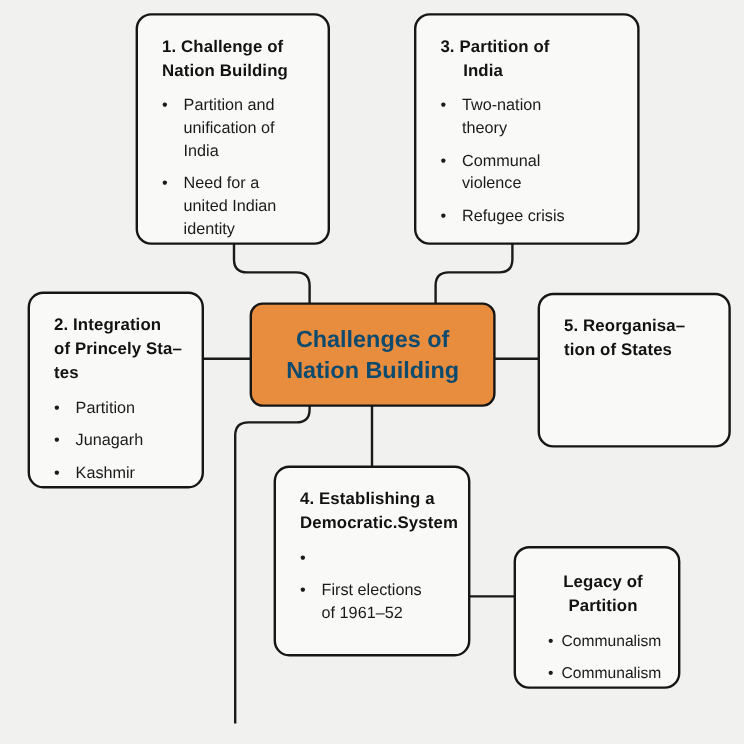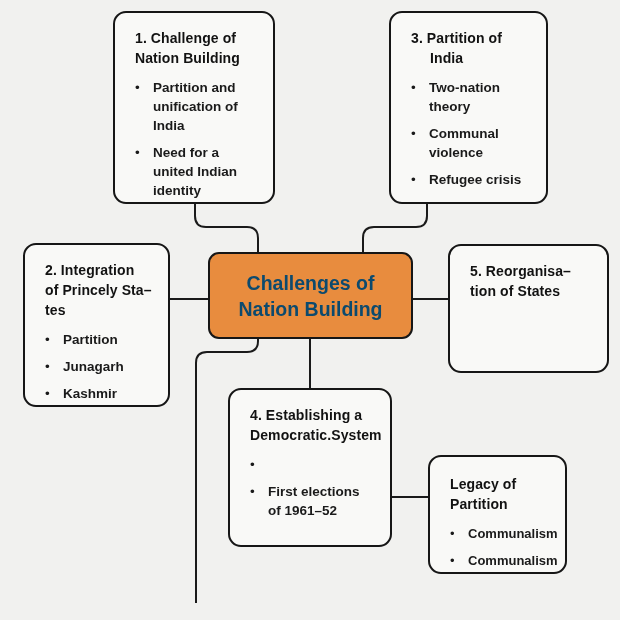--- a/index.html
+++ b/index.html
@@ -31,43 +31,43 @@
     letter-spacing: 0.1px;
     color: #121212;
     white-space: pre;
     margin: 0 0 10px 0;
   }
   .node-title.hang { padding-left: 19px; text-indent: -19px; }
   .bullets { display: flex; flex-direction: column; gap: 8px; }
   .bullet { display: flex; font-size: 13.5px; line-height: 19px; color: #1a1a1a; }
   .dot { flex: 0 0 18px; width: 18px; }
   .dot::before { content: "\2022"; }
-  .bullet-text { white-space: pre; font-weight: bold; }
+  .bullet-text { white-space: pre; }
 
   .center-node {
     position: absolute;
     left: 208px; top: 252px; width: 205px; height: 87px;
     background: #E88C3E;
     border: 2px solid #161616;
     border-radius: 11px;
     display: flex; align-items: center; justify-content: center;
     z-index: 2;
   }
   .center-title {
     font-size: 19.5px; font-weight: bold; line-height: 26px;
     text-align: center; white-space: pre; color: #0c4a6e;
   }
 
   
   #node-1 { left: 113px; top: 11px;  width: 162px; height: 193px; }
-  #node-3 { left: 345px; top: 11px;  width: 159px; height: 193px; margin-left: 44px; }
+  #node-3 { left: 345px; top: 11px;  width: 188px; height: 193px; }
   #node-2 { left: 23px;  top: 243px; width: 147px; height: 164px; }
   #node-5 { left: 448px; top: 244px; width: 161px; height: 129px; }
   #node-4 { left: 228px; top: 388px; width: 164px; height: 159px; padding-right: 4px; }
-  #node-legacy { left: 428px; top: 455px; width: 139px; height: 119px; padding-top: 17px; }
+  #node-legacy { left: 428px; top: 455px; width: 139px; height: 119px; padding-top: 17px; text-align: center; }
   #node-legacy .bullet { font-size: 13px; }
 </style>
 </head>
 <body>
 
 <div class="stage">
 
   <svg class="connectors" width="620" height="620" viewBox="0 0 620 620">
     <path d="M195 203 V216 Q195 227 206 227 H247 Q258 227 258 238 V253"></path>
     <path d="M427 203 V216 Q427 227 416 227 H374 Q363 227 363 238 V253"></path>

